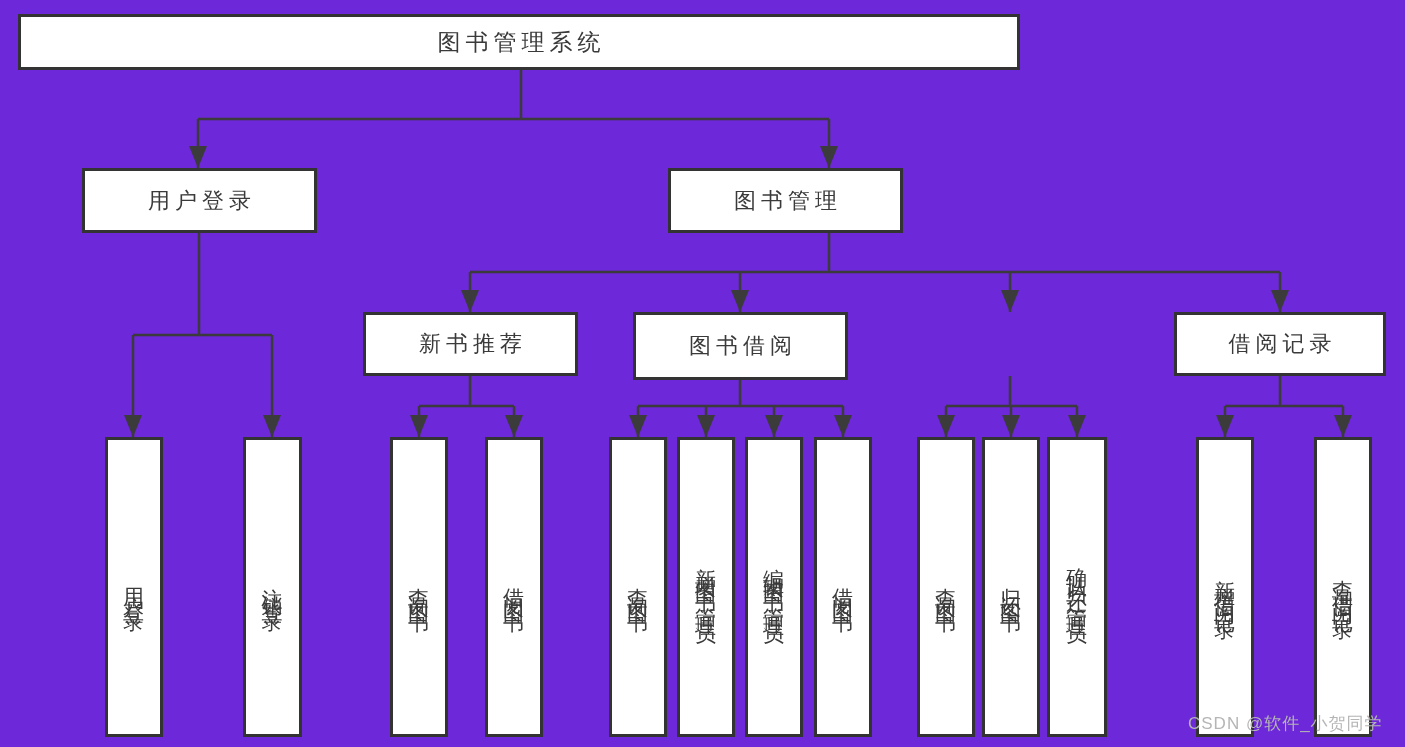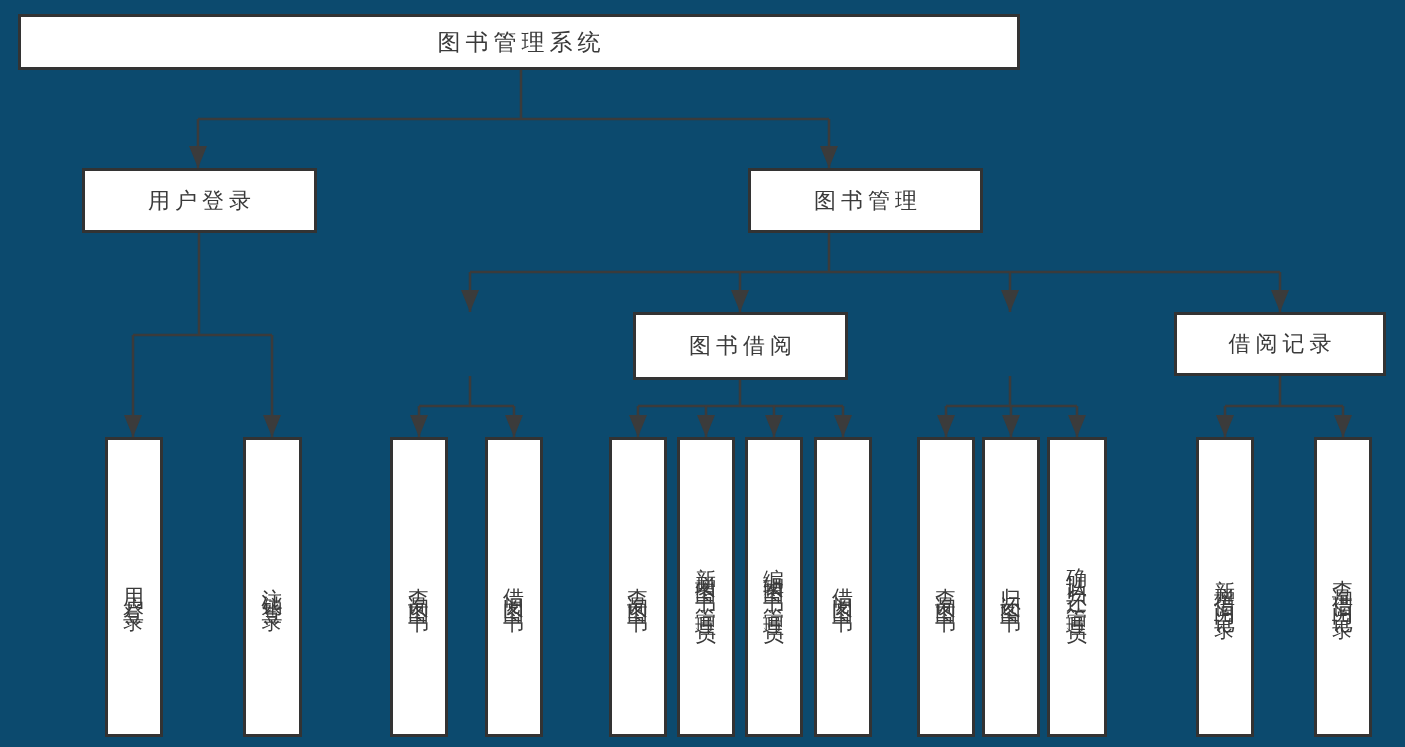--- a/index.html
+++ b/index.html
@@ -1,20 +1,20 @@
 <!DOCTYPE html>
 <html><head>
 <meta charset="utf-8">
 <style>
   html, body { margin: 0; padding: 0; background: #ffffff; }
   .canvas {
     position: relative;
     width: 1405px;
     height: 747px;
-    background: #0c4a6e;
+    background: #6d28d9;
     font-family: "Liberation Sans", sans-serif;
     overflow: hidden;
   }
   .wires {
     position: absolute;
     left: 0; top: 0;
     width: 1405px; height: 747px;
   }
   .box {
     position: absolute;
@@ -95,24 +95,27 @@
     </g>
   </svg>
 
   <div class="box h-node root-node" style="left:18px;top:14px;width:1002px;height:56px">
     <span>图书管理系统</span>
   </div>
 
   <div class="box h-node" style="left:82px;top:168px;width:235px;height:65px">
     <span>用户登录</span>
   </div>
-  <div class="box h-node" style="left:748px;top:168px;width:235px;height:65px">
+  <div class="box h-node" style="left:668px;top:168px;width:235px;height:65px">
     <span>图书管理</span>
   </div>
 
+  <div class="box h-node" style="left:363px;top:312px;width:215px;height:64px">
+    <span>新书推荐</span>
+  </div>
   <div class="box h-node" style="left:633px;top:312px;width:215px;height:68px">
     <span>图书借阅</span>
   </div>
   <div class="box h-node" style="left:1174px;top:312px;width:212px;height:64px">
     <span>借阅记录</span>
   </div>
 
   <div class="box leaf" style="left:105px;top:437px;width:58px;height:300px">
     <span>用户登录</span>
   </div>
@@ -150,14 +153,15 @@
     <span>确认归还（管理员）</span>
   </div>
 
   <div class="box leaf" style="left:1196px;top:437px;width:58px;height:300px">
     <span>新增借阅记录</span>
   </div>
   <div class="box leaf" style="left:1314px;top:437px;width:58px;height:300px">
     <span>查询借阅记录</span>
   </div>
 
+  <div class="watermark">CSDN @软件_小贺同学</div>
 
 </div>
 
 </body></html>

